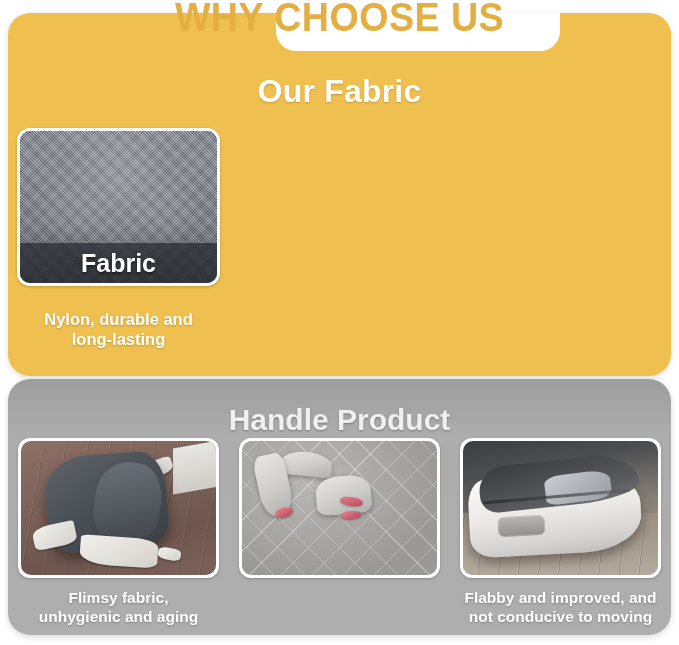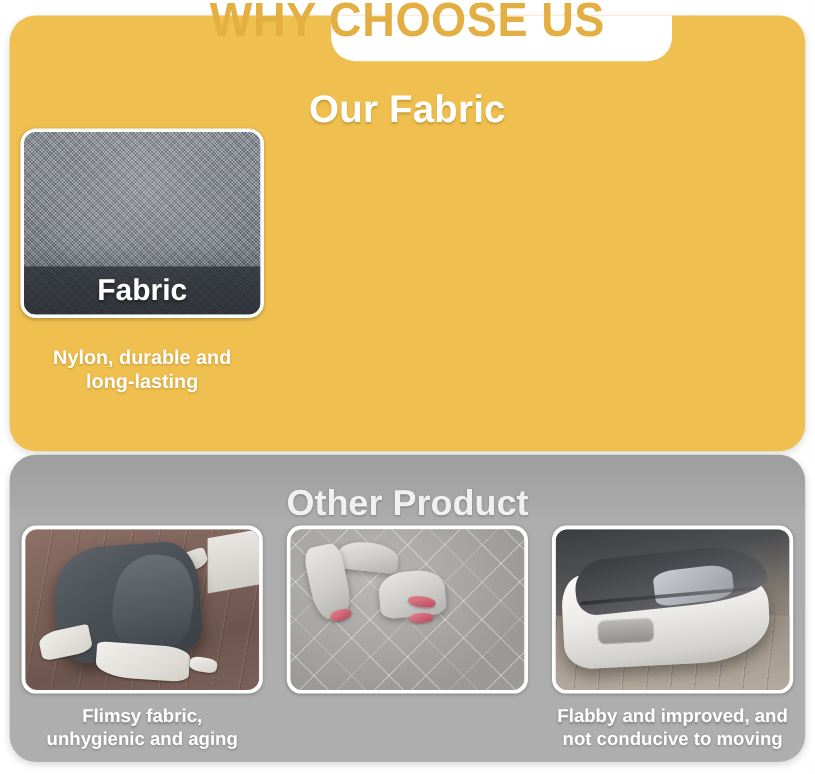--- a/index.html
+++ b/index.html
@@ -123,21 +123,21 @@
     color: #f0f0f0;
     text-shadow: 0 1px 2px rgba(60,60,60,0.45);
   }
 
   
   .card-row {
     position: absolute;
     display: flex;
     gap: 0;
   }
-  .card-row.top  { left: 8px; top: 107px;  width: 663px; }
+  .card-row.top  { left: 8px; top: 128px;  width: 663px; }
   .card-row.bot  { left: 8px; top: 438px;  width: 663px; }
 
   .card-col {
     width: 221px;
     display: flex;
     flex-direction: column;
     align-items: center;
   }
 
   .photo-frame {
@@ -439,21 +439,21 @@
   <div class="panel-yellow">
     <div class="panel-notch"></div>
     <div class="notch-fillet-l"></div>
     <div class="notch-fillet-r"></div>
     <div class="panel-yellow-title">Our Fabric</div>
   </div>
 
   <div class="header-title">WHY CHOOSE US</div>
 
   <div class="panel-gray">
-    <div class="panel-gray-title">Other Product</div>
+    <div class="panel-gray-title">Handle Product</div>
   </div>
 
   <div class="card-row top">
 
     <div class="card-col">
       <div class="photo-frame">
         <div class="photo">
           <div class="art-fabric"></div>
           <div class="photo-label dark">Fabric</div>
         </div>

